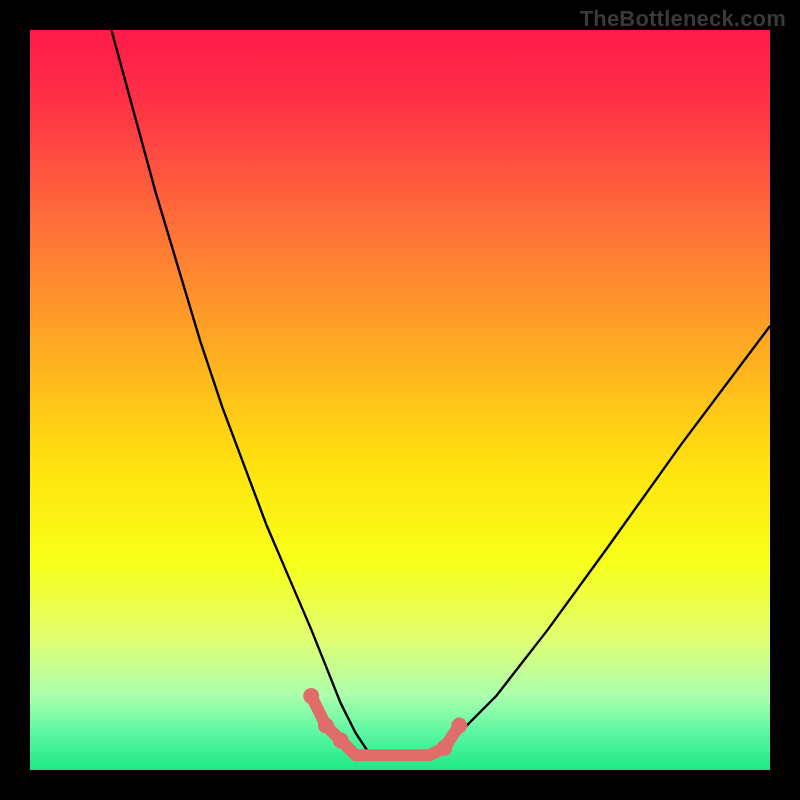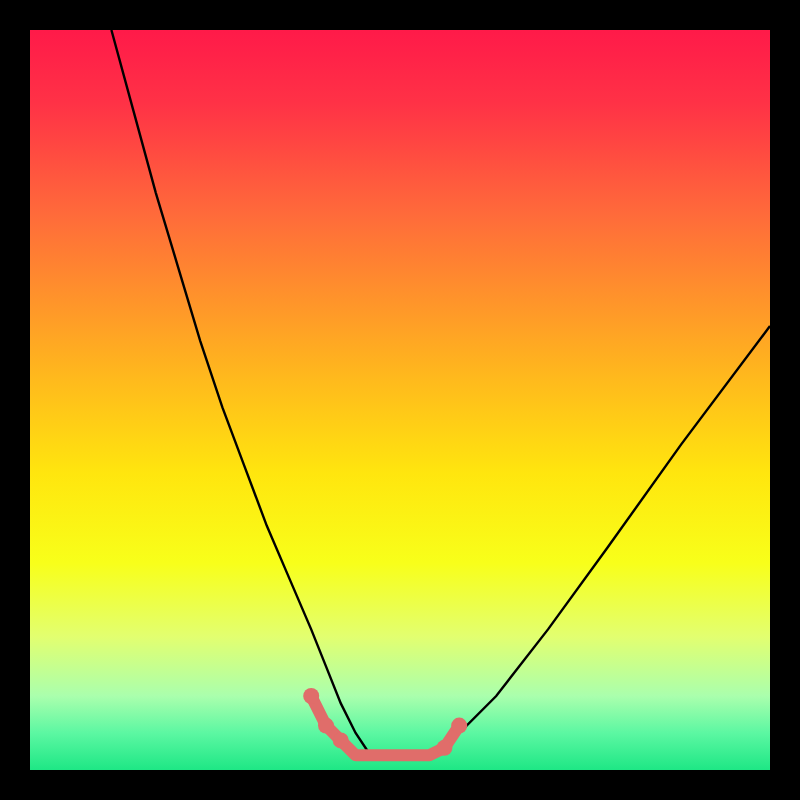--- a/index.html
+++ b/index.html
@@ -30,20 +30,21 @@
   svg {
     position: absolute;
     top: 0;
     left: 0;
   }
 </style>
 </head>
 <body>
 
 <div class="frame">
+  <div class="attribution">TheBottleneck.com</div>
   <svg id="chart-svg" width="800" height="800" viewBox="0 0 800 800">
     <defs>
       <linearGradient id="bg-grad" x1="0" y1="0" x2="0" y2="1">
           <stop offset="0%" stop-color="#ff1a49"></stop>
           <stop offset="10%" stop-color="#ff3246"></stop>
           <stop offset="25%" stop-color="#ff6b3a"></stop>
           <stop offset="45%" stop-color="#ffb21f"></stop>
           <stop offset="60%" stop-color="#ffe60e"></stop>
           <stop offset="72%" stop-color="#f8ff1a"></stop>
           <stop offset="82%" stop-color="#e2ff70"></stop>

